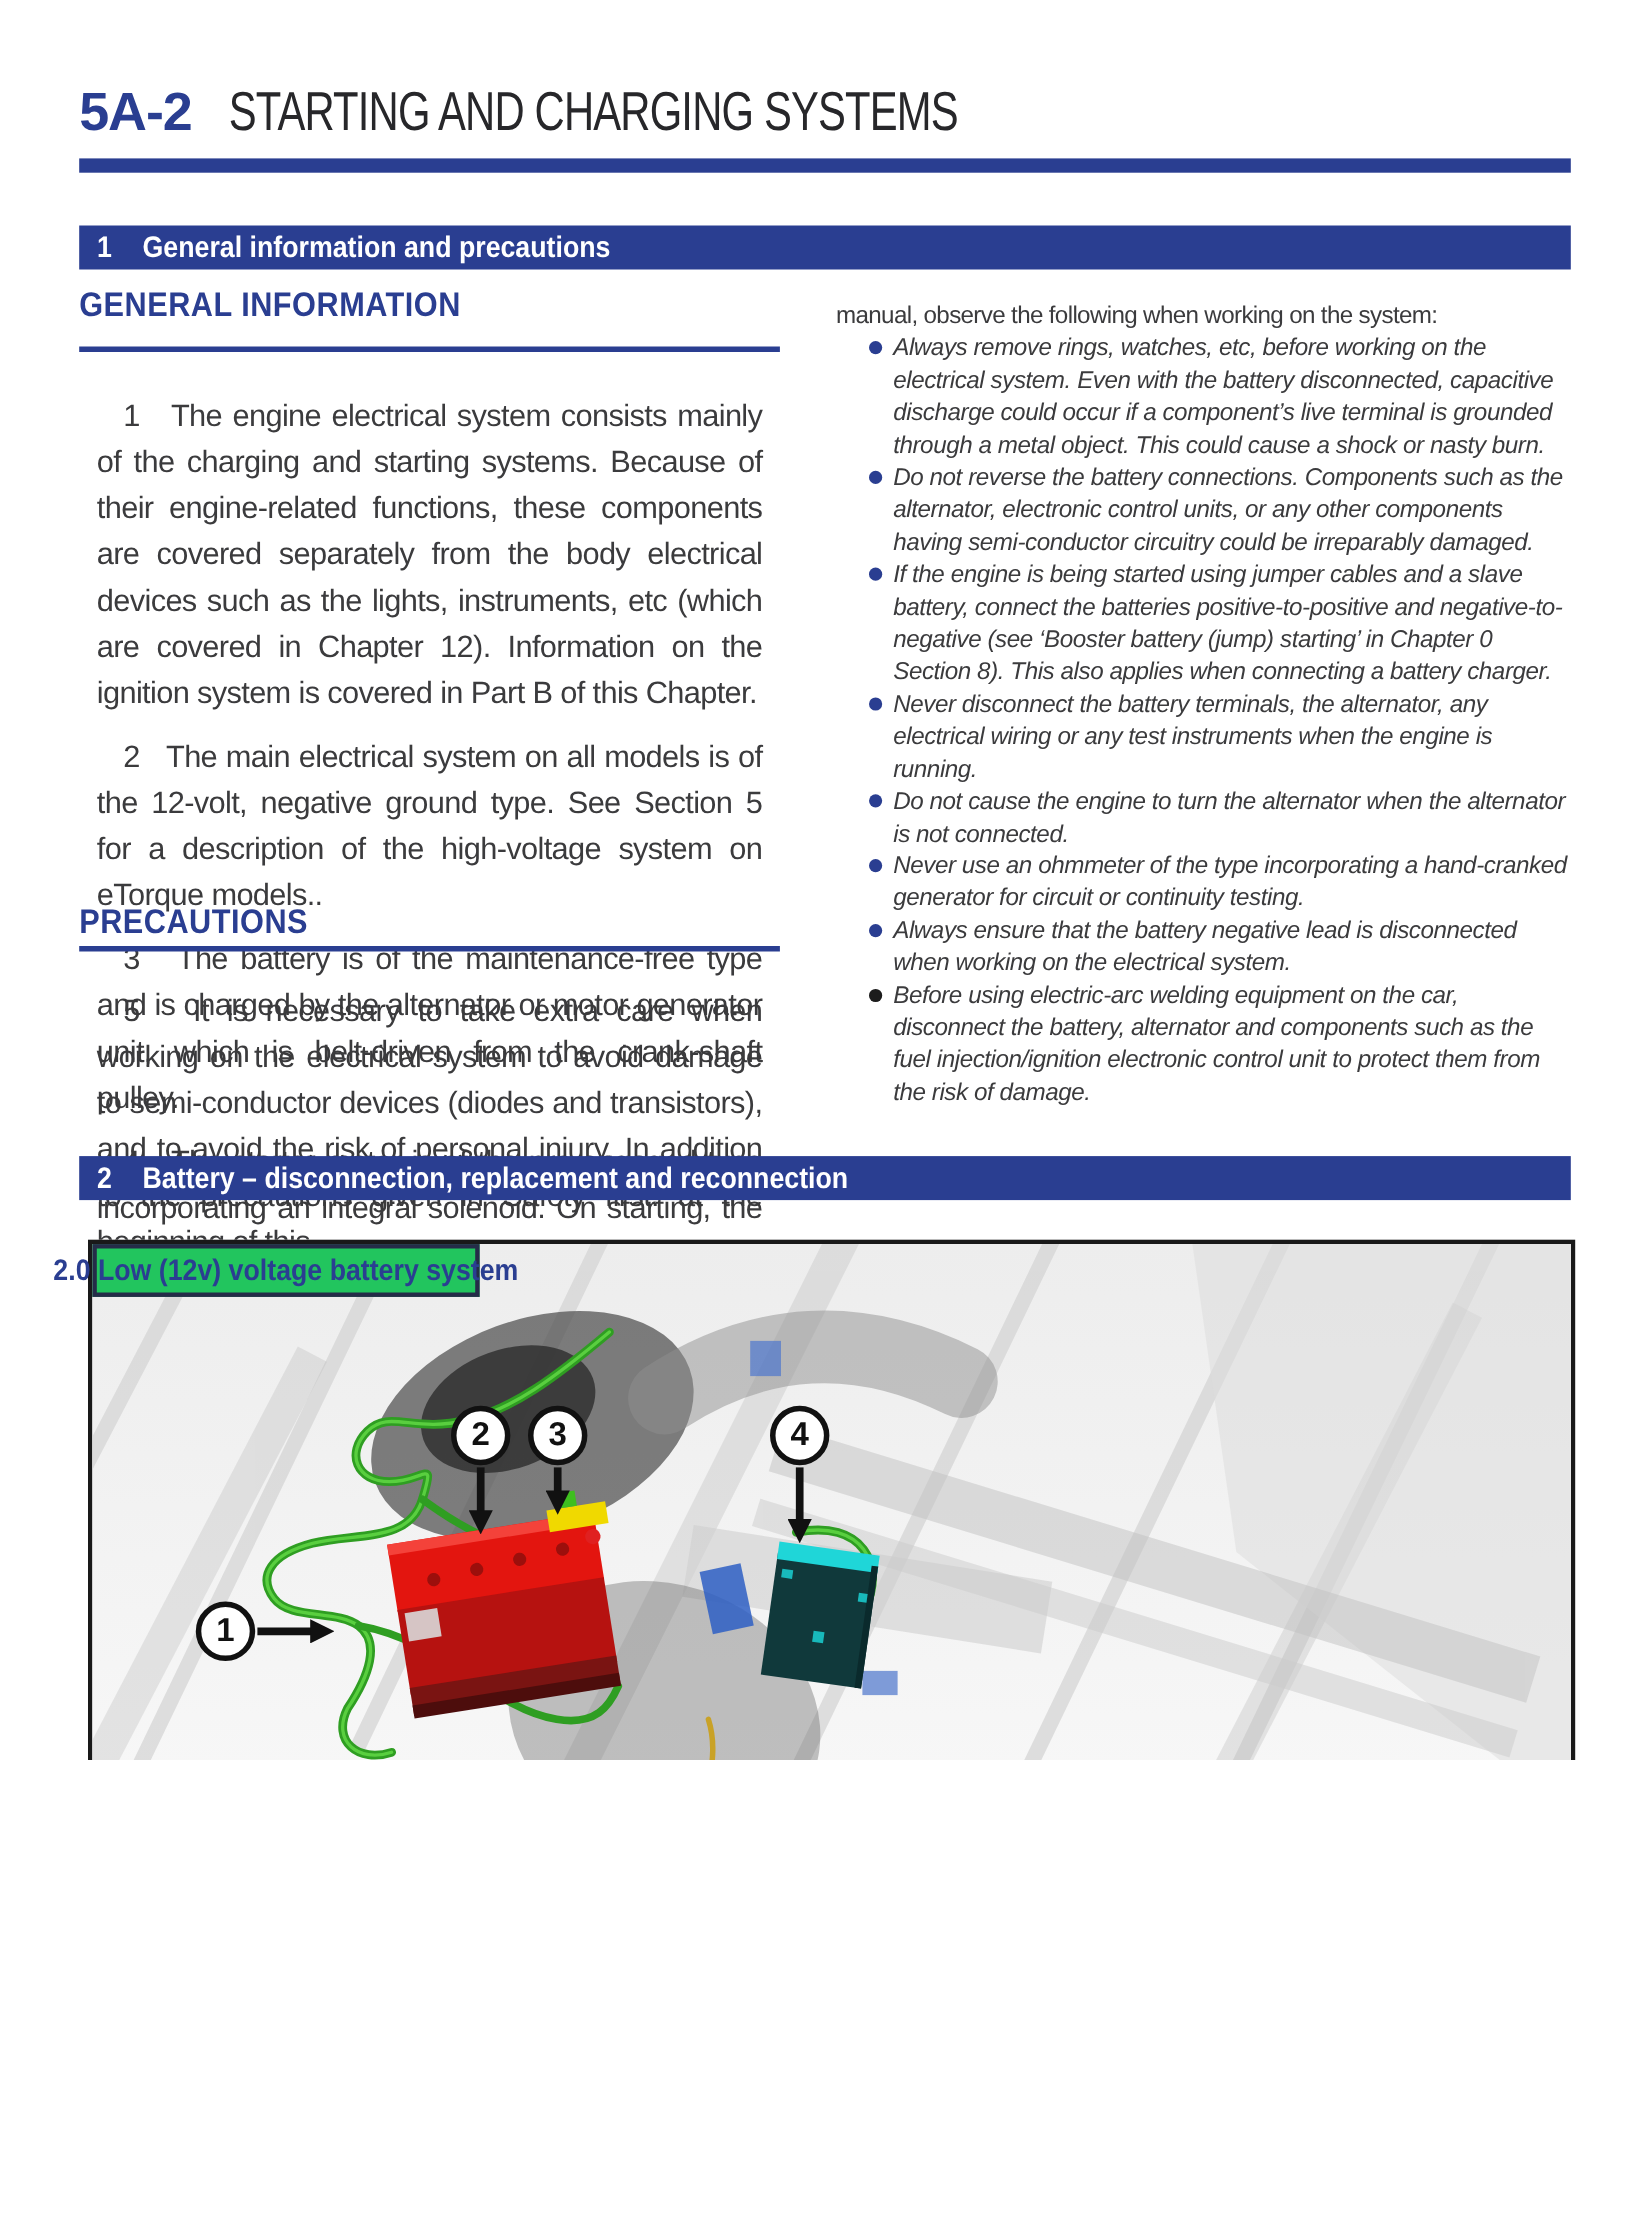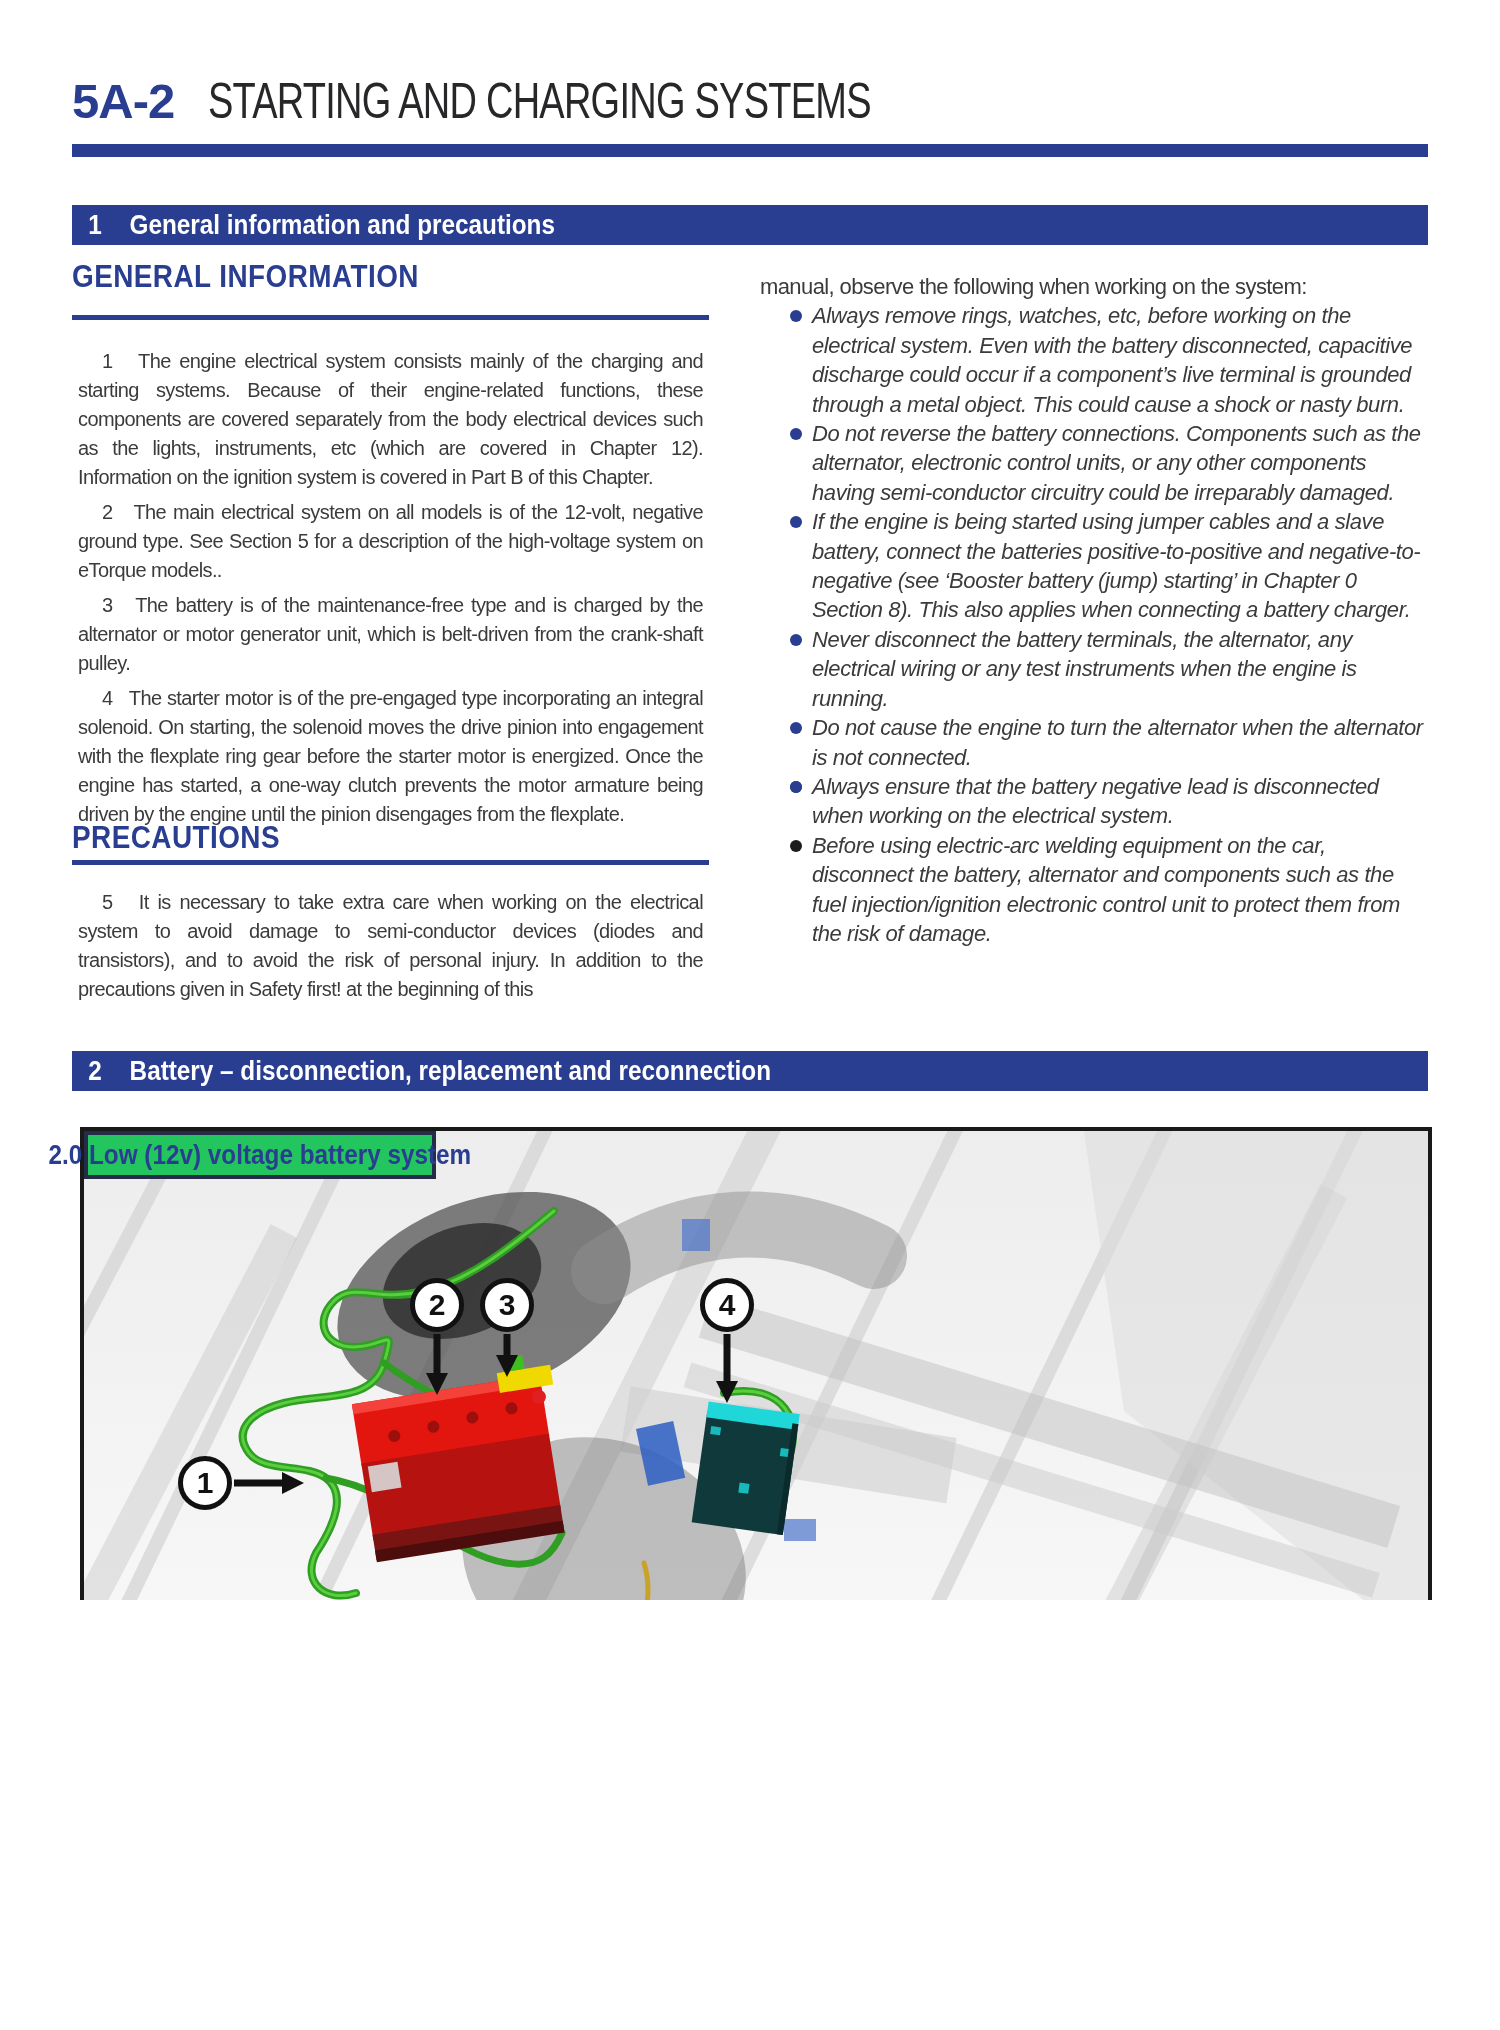--- a/index.html
+++ b/index.html
@@ -21,21 +21,21 @@
   .bar-num{font-size:27px;font-weight:bold;padding-left:18px;width:46px;}
   .bar-title{font-size:27px;font-weight:bold;}
 
   
   .col-heading{position:absolute;left:72px;font-size:31px;line-height:34px;font-weight:bold;
                transform:scaleX(.9);transform-origin:0 50%;white-space:nowrap;letter-spacing:.5px;}
   .heading-rule{position:absolute;left:72px;width:637px;height:5px;}
 
   
   .left-col{position:absolute;left:72px;width:637px;color:#3b3b3d;}
-  .body-p{margin:6px;font-size:20px;line-height:29px;letter-spacing:-.6px;text-align:justify;text-indent:24px;}
+  .body-p{margin:16px;font-size:28px;line-height:42px;letter-spacing:-.6px;text-align:justify;text-indent:24px;}
   .right-col{position:absolute;left:760px;top:272px;width:668px;color:#3b3b3d;}
   .rc-intro{margin:0;font-size:22px;line-height:29.4px;letter-spacing:-.6px;}
   .bullet-list{list-style:none;margin:0;padding:0;}
   .bullet-list li{position:relative;padding-left:52px;font-size:22px;line-height:29.4px;
                   letter-spacing:-.4px;font-style:italic;}
   .dot{position:absolute;left:30px;top:9px;width:12px;height:12px;border-radius:50%;background:#2a3e91;}
   .dot.black{background:#1c1c1c;}
 
   
   .figure{position:absolute;left:80px;top:1127px;width:1352px;height:810px;border:4px solid #191919;
@@ -89,21 +89,21 @@
   </div>
 
   <div class="right-col">
     <p class="rc-intro">manual, observe the following when working on the system:</p>
     <ul class="bullet-list">
       <li><span class="dot"></span><span>Always remove rings, watches, etc, before working on the electrical system. Even with the battery disconnected, capacitive discharge could occur if a component’s live terminal is grounded through a metal object. This could cause a shock or nasty burn.</span></li>
       <li><span class="dot"></span><span>Do not reverse the battery connections. Components such as the alternator, electronic control units, or any other components having semi-conductor circuitry could be irreparably damaged.</span></li>
       <li><span class="dot"></span><span>If the engine is being started using jumper cables and a slave battery, connect the batteries positive-to-positive and negative-to-negative (see ‘Booster battery (jump) starting’ in Chapter 0 Section 8). This also applies when connecting a battery charger.</span></li>
       <li><span class="dot"></span><span>Never disconnect the battery terminals, the alternator, any electrical wiring or any test instruments when the engine is running.</span></li>
       <li><span class="dot"></span><span>Do not cause the engine to turn the alternator when the alternator is not connected.</span></li>
-      <li><span class="dot"></span></li>
+      <li><span class="dot"></span><span>Never use an ohmmeter of the type incorporating a hand-cranked generator for circuit or continuity testing.</span></li>
       <li><span class="dot"></span><span>Always ensure that the battery negative lead is disconnected when working on the electrical system.</span></li>
       <li><span class="dot black"></span><span>Before using electric-arc welding equipment on the car, disconnect the battery, alternator and components such as the fuel injection/ignition electronic control unit to protect them from the risk of damage.</span></li>
     </ul>
   </div>
 
   <div class="section-bar accent-bg" style="top:1051px;">
     <div class="bar-inner">
       <span class="bar-num">2</span>
       <span class="bar-title">Battery – disconnection, replacement and reconnection</span>
     </div>

